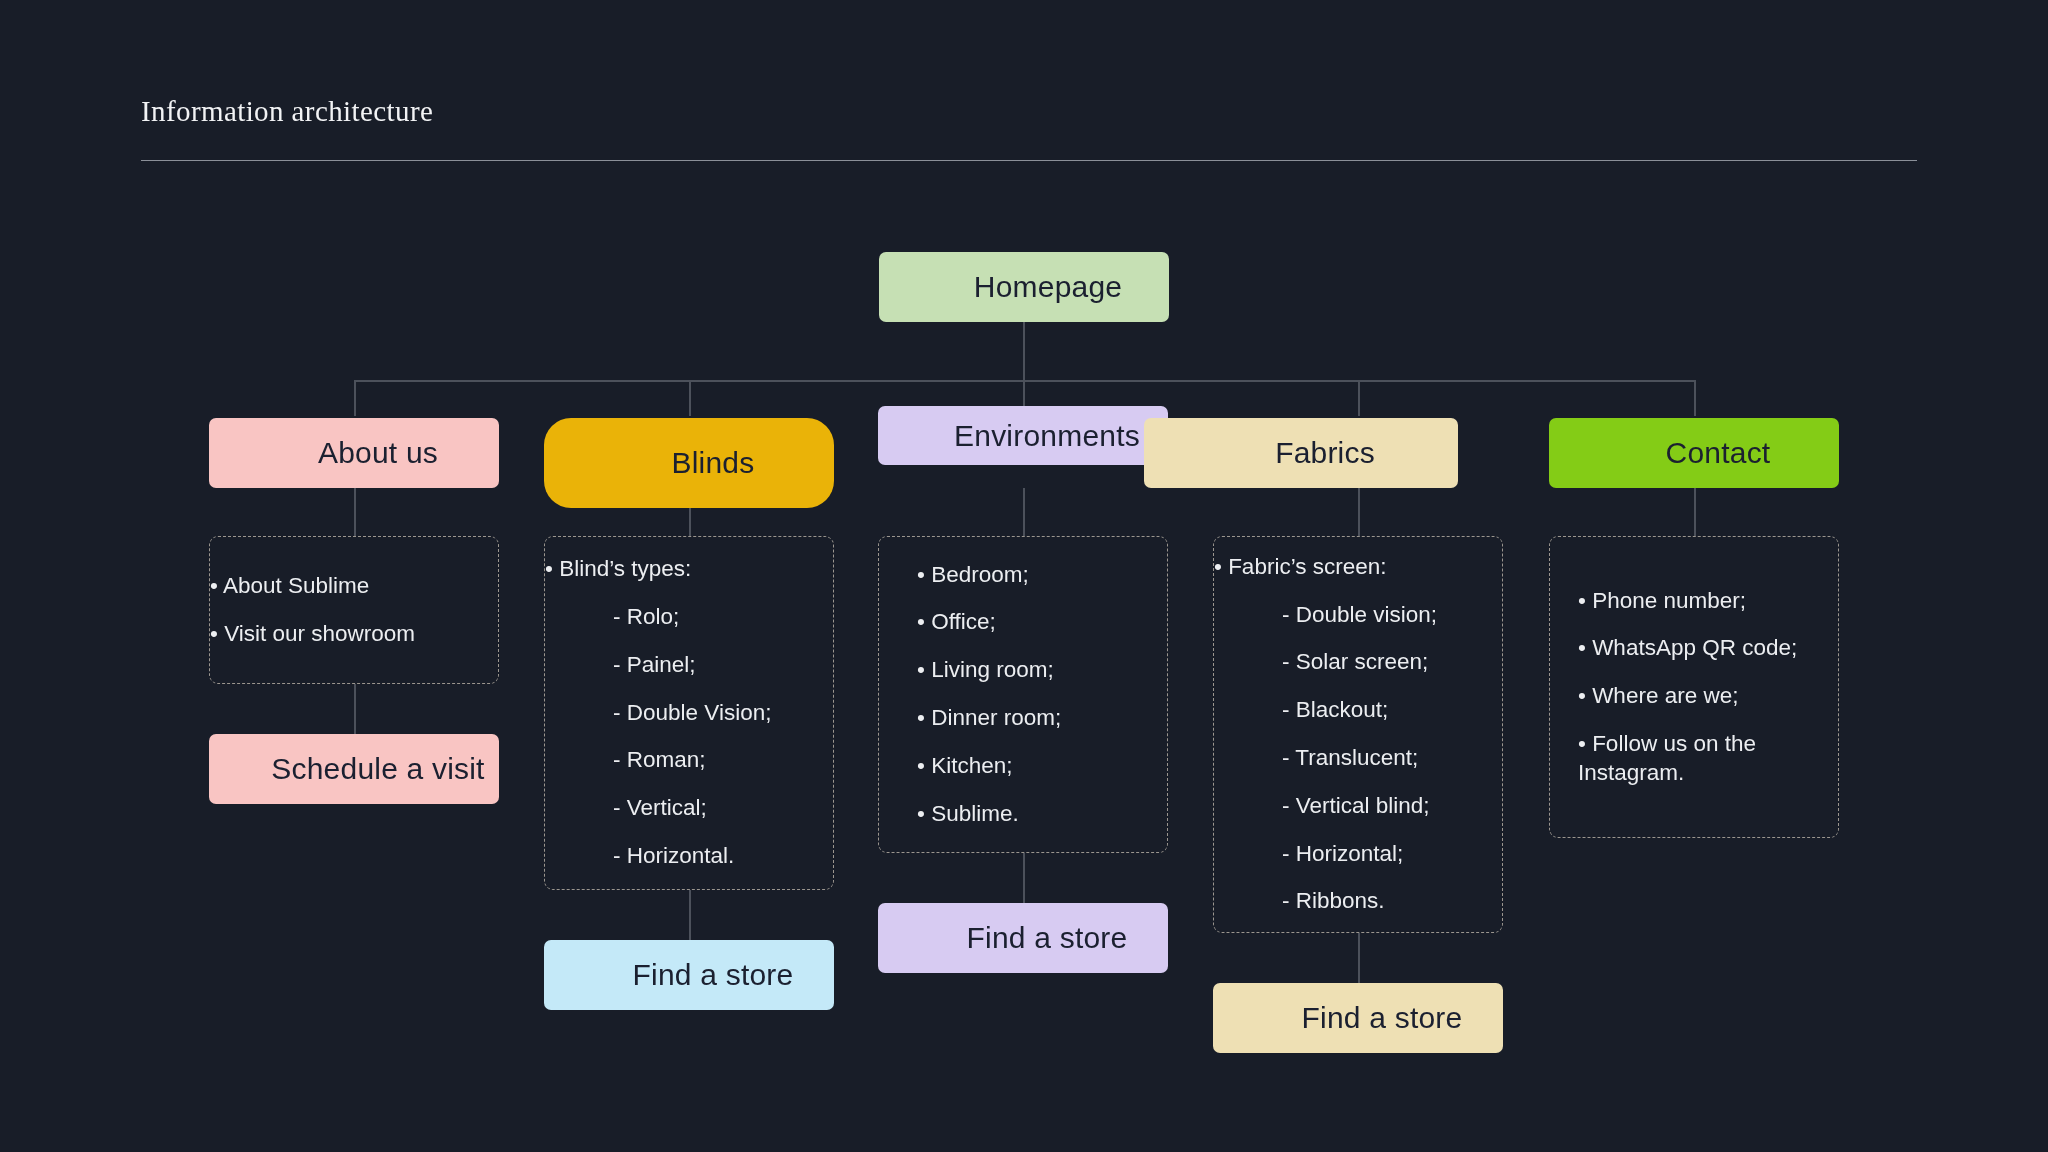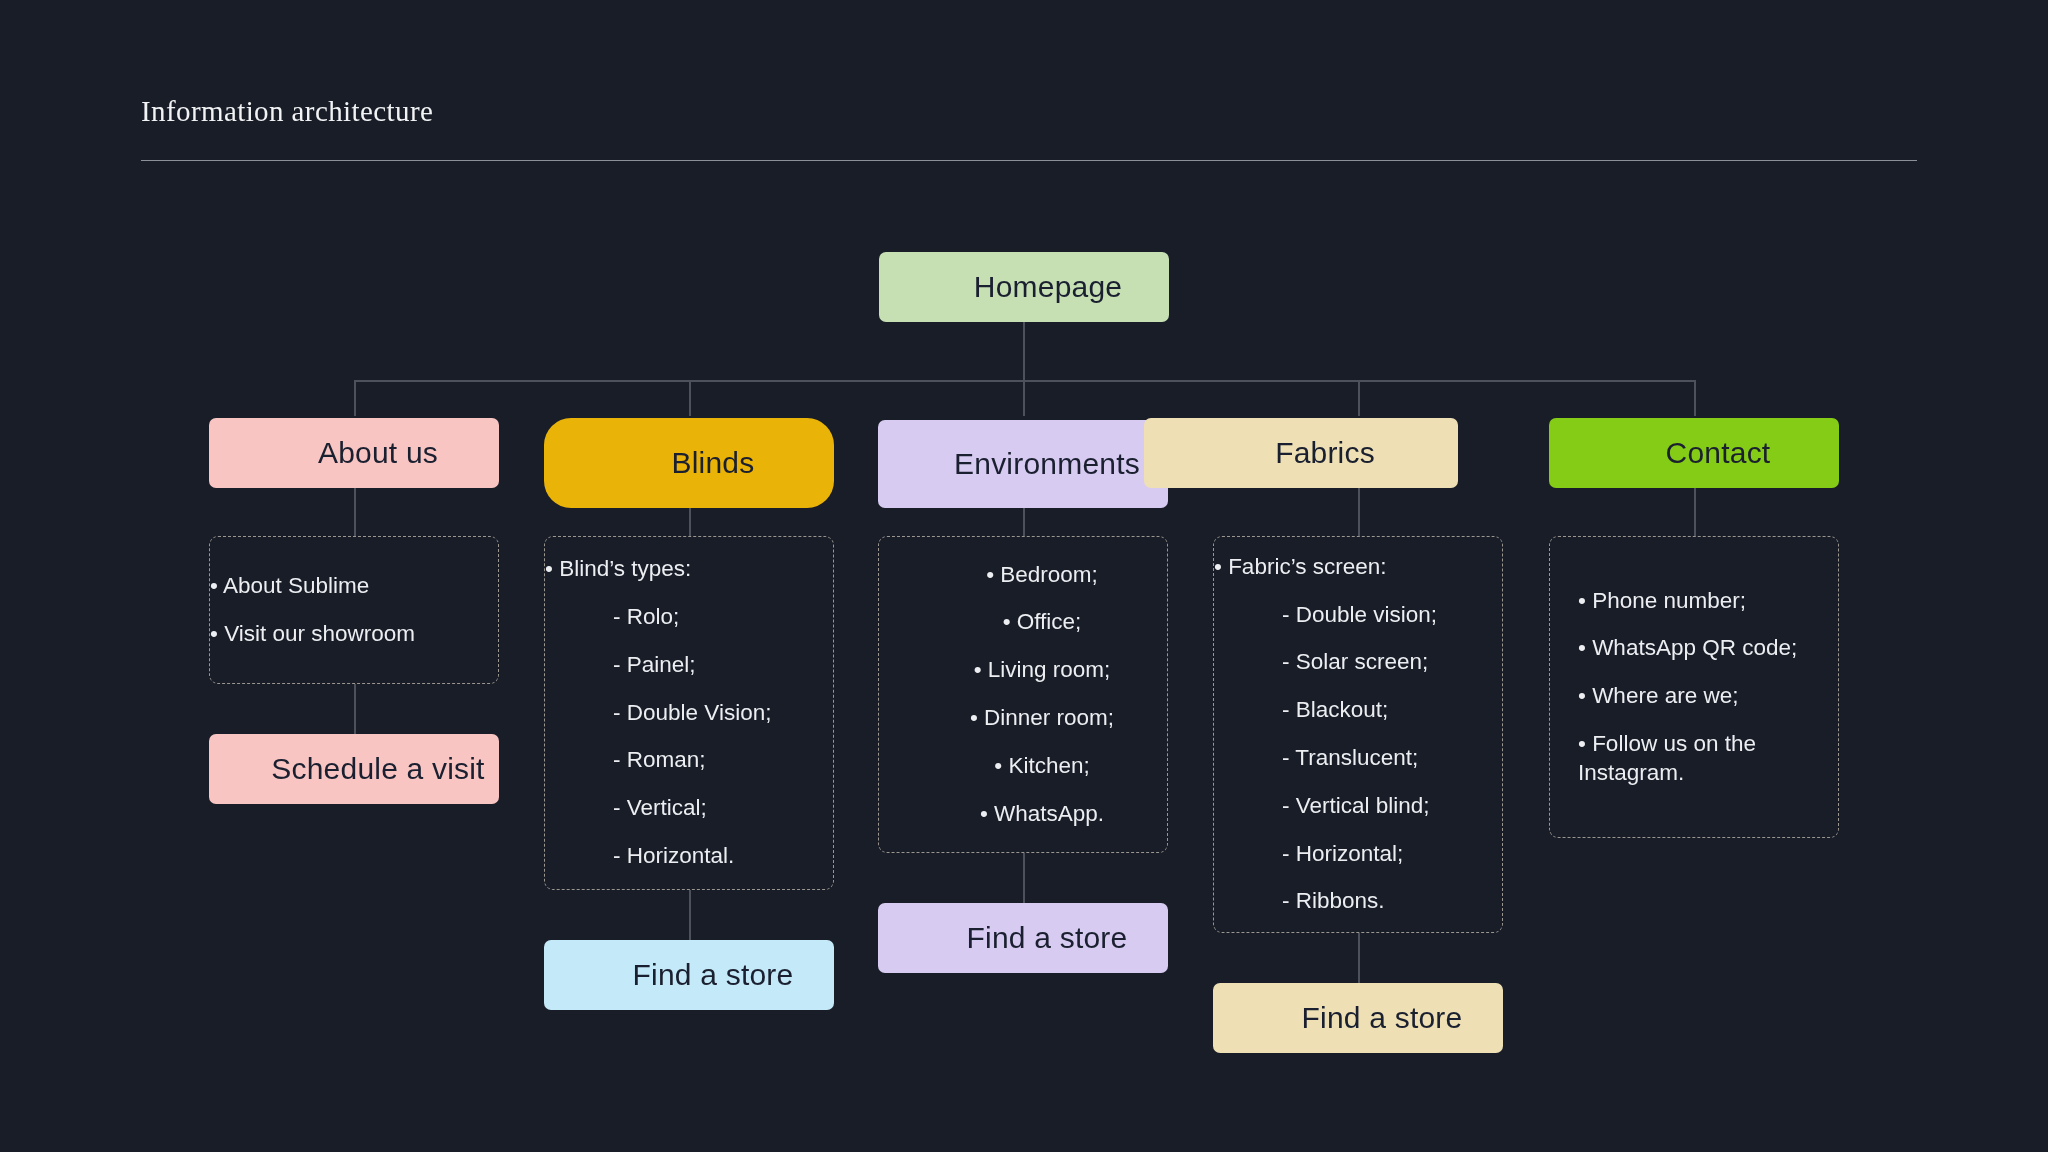--- a/index.html
+++ b/index.html
@@ -80,21 +80,21 @@
     margin: 0;
     padding: 0;
   }
   .panel li {
     color: #eceef1;
     font-size: 22.5px;
     line-height: 1.28;
     margin-bottom: 19px;
   }
   .panel li:last-child { margin-bottom: 0; }
-  .panel li.lvl1 { padding-left: 38px; text-align: center; }
+  .panel li.lvl1 { padding-left: 38px; }
   .panel li.lvl2 { padding-left: 68px; }
 </style>
 </head>
 <body>
 
 <div id="canvas">
 
   <div id="page-title">Information architecture</div>
   <div id="title-rule"></div>
 
@@ -121,21 +121,21 @@
   <div class="node" style="left:879px; top:252px; width:290px; height:70px; background:#c6e0b4;">
     <span>Homepage</span>
   </div>
 
   <div class="node" style="left:209px; top:418px; width:290px; height:70px; background:#f9c5c3;">
     <span>About us</span>
   </div>
   <div class="node" style="left:544px; top:418px; width:290px; height:90px; background:#eab308;border-radius:27px;">
     <span>Blinds</span>
   </div>
-  <div class="node" style="left:878px; top:420px; width:290px; height:88px; background:#d7cbf2;text-align:center;">
+  <div class="node" style="left:878px; top:406px; width:290px; height:59px; background:#d7cbf2;text-align:center;">
     <span>Environments</span>
   </div>
   <div class="node" style="left:1144px; top:418px; width:314px; height:70px; background:#eee0b4;">
     <span>Fabrics</span>
   </div>
   <div class="node" style="left:1549px; top:418px; width:290px; height:70px; background:#84cc16;">
     <span>Contact</span>
   </div>
 
   <div class="panel" style="left:209px; top:536px; width:290px; height:148px;">
@@ -157,21 +157,21 @@
     </ul>
   </div>
 
   <div class="panel" style="left:878px; top:536px; width:290px; height:317px;">
     <ul>
       <li class="lvl1">• Bedroom;</li>
       <li class="lvl1">• Office;</li>
       <li class="lvl1">• Living room;</li>
       <li class="lvl1">• Dinner room;</li>
       <li class="lvl1">• Kitchen;</li>
-      <li class="lvl1">• WhatsApp.</li>
+      <li class="lvl1">• Sublime.</li>
     </ul>
   </div>
 
   <div class="panel" style="left:1213px; top:536px; width:290px; height:397px;">
     <ul>
       <li class="lvl0">• Fabric’s screen:</li>
       <li class="lvl2">- Double vision;</li>
       <li class="lvl2">- Solar screen;</li>
       <li class="lvl2">- Blackout;</li>
       <li class="lvl2">- Translucent;</li>

